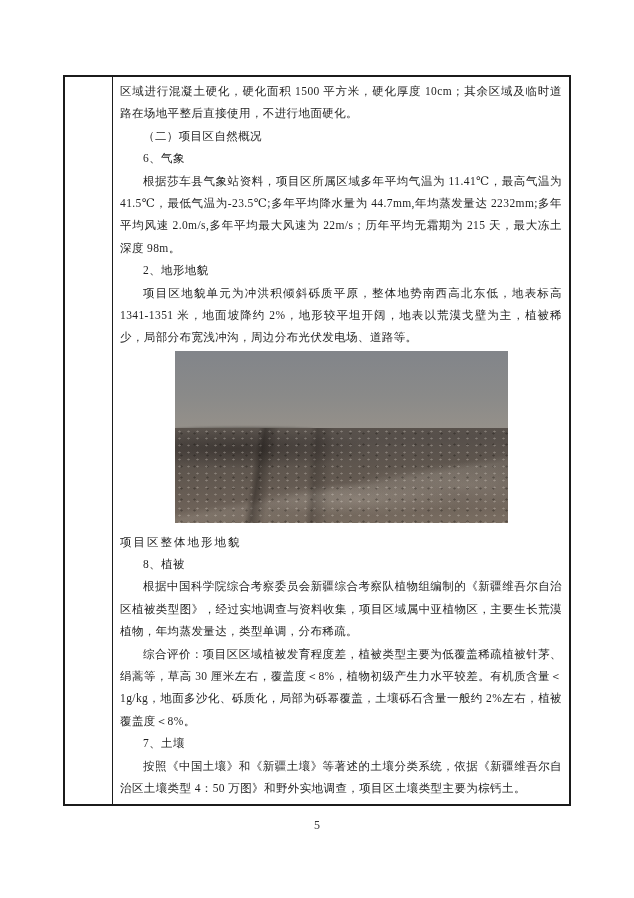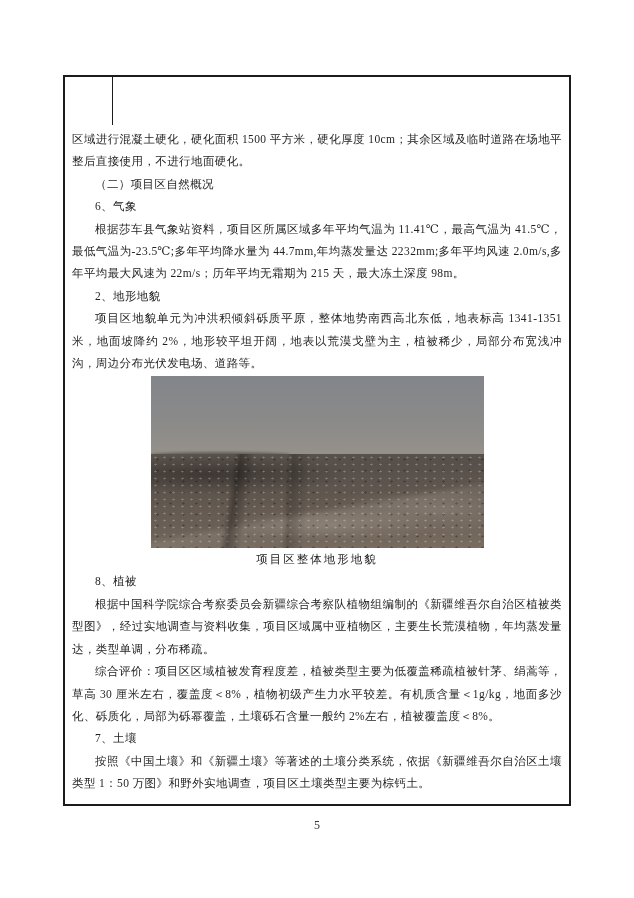--- a/index.html
+++ b/index.html
@@ -1,20 +1,20 @@
 <!DOCTYPE html>
 <html style="--sky-top: #82858a; --sky-horizon: #96918a; --ground-dark: #564f4a; --ground-light: #7a6e62;"><head>
 <meta charset="utf-8">
 <style>
   :root{
     --sky-top:#82858a; --sky-horizon:#96918a;
     --ground-dark:#564f4a; --ground-light:#7a6e62;
     --border:#1b1b1b; --ink:#1f1f1f;
   }
-  *{margin:0;padding:0;box-sizing:border-box;flex-direction:column;}
+  *{margin:0;padding:0;box-sizing:border-box;}
   html,body{background:#ffffff;}
   body{
     width:634px;height:898px;position:relative;overflow:hidden;
     font-family:"Liberation Serif","DejaVu Serif",serif;color:var(--ink);
   }
   .doc-table{
     position:absolute;left:63px;top:75px;width:508px;min-height:731px;
     border:2px solid var(--border);display:flex;background:#fff;
   }
   .label-col{
@@ -53,22 +53,22 @@
     background-size:9px 7px,13px 11px,100% 100%,100% 100%,100% 100%,100% 100%;
   }
   .wash-streaks{
     position:absolute;left:0;top:0;width:100%;height:100%;
     background-image:
       linear-gradient(99deg, transparent 24%, rgba(15,12,10,0.35) 26%, transparent 30%),
       linear-gradient(94deg, transparent 40%, rgba(15,12,10,0.22) 42%, transparent 47%),
       linear-gradient(170deg, transparent 55%, rgba(240,234,222,0.10) 60%, transparent 75%);
   }
   .caption{
-    text-align:center;font-size:11.5px;line-height:21px;letter-spacing:2px;
-    margin-top:1px;color:var(--ink);
+    font-size:11.5px;line-height:21px;letter-spacing:2px;
+    margin-top:9px;color:var(--ink);
   }
   .page-number{
     position:absolute;left:0;top:818px;width:100%;text-align:center;
     font-size:12px;color:#333;
   }
 </style>
 </head>
 <body>
 
 <div class="doc-table">
@@ -87,17 +87,17 @@
           <div class="ground">
             <div class="wash-streaks"></div>
           </div>
         </div>
         <div class="caption">项目区整体地形地貌</div>
       </div>
       <p class="para indent">8、植被</p>
       <p class="para indent">根据中国科学院综合考察委员会新疆综合考察队植物组编制的《新疆维吾尔自治区植被类型图》，经过实地调查与资料收集，项目区域属中亚植物区，主要生长荒漠植物，年均蒸发量达，类型单调，分布稀疏。</p>
       <p class="para indent">综合评价：项目区区域植被发育程度差，植被类型主要为低覆盖稀疏植被针茅、绢蒿等，草高 30 厘米左右，覆盖度＜8%，植物初级产生力水平较差。有机质含量＜1g/kg，地面多沙化、砾质化，局部为砾幂覆盖，土壤砾石含量一般约 2%左右，植被覆盖度＜8%。</p>
       <p class="para indent">7、土壤</p>
-      <p class="para indent">按照《中国土壤》和《新疆土壤》等著述的土壤分类系统，依据《新疆维吾尔自治区土壤类型 1：50 万图》和野外实地调查，项目区土壤类型主要为棕钙土。</p>
+      <p class="para indent">按照《中国土壤》和《新疆土壤》等著述的土壤分类系统，依据《新疆维吾尔自治区土壤类型 4：50 万图》和野外实地调查，项目区土壤类型主要为棕钙土。</p>
     </div>
 </div>
 
 <div class="page-number">5</div>
 
 </body></html>

